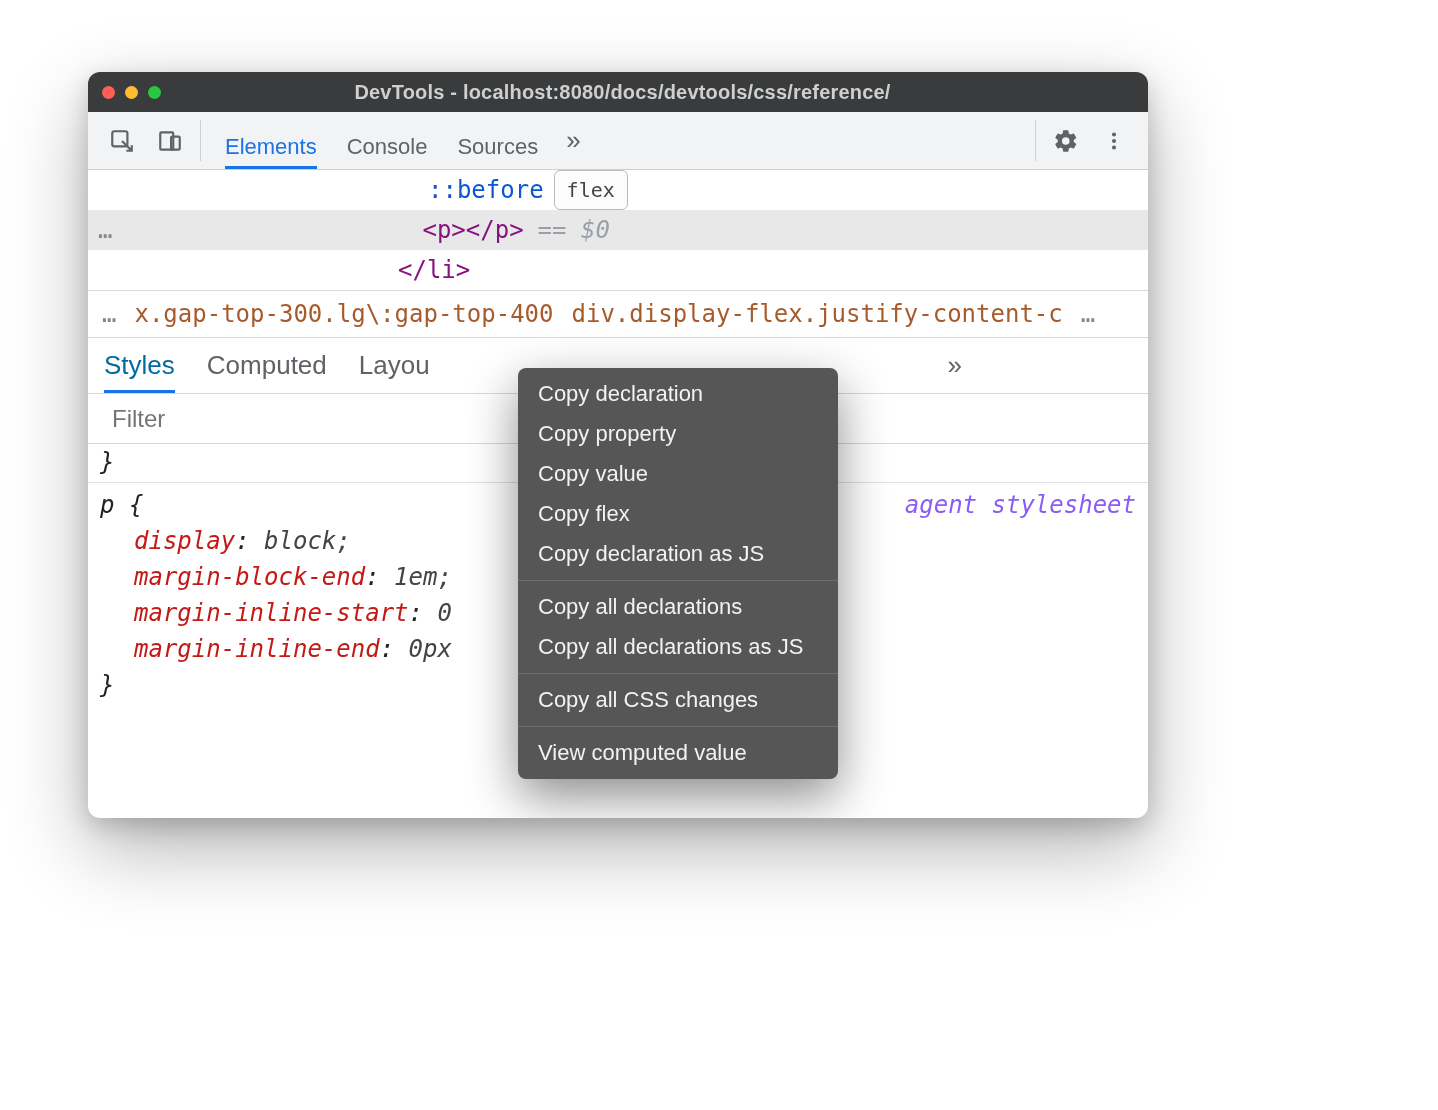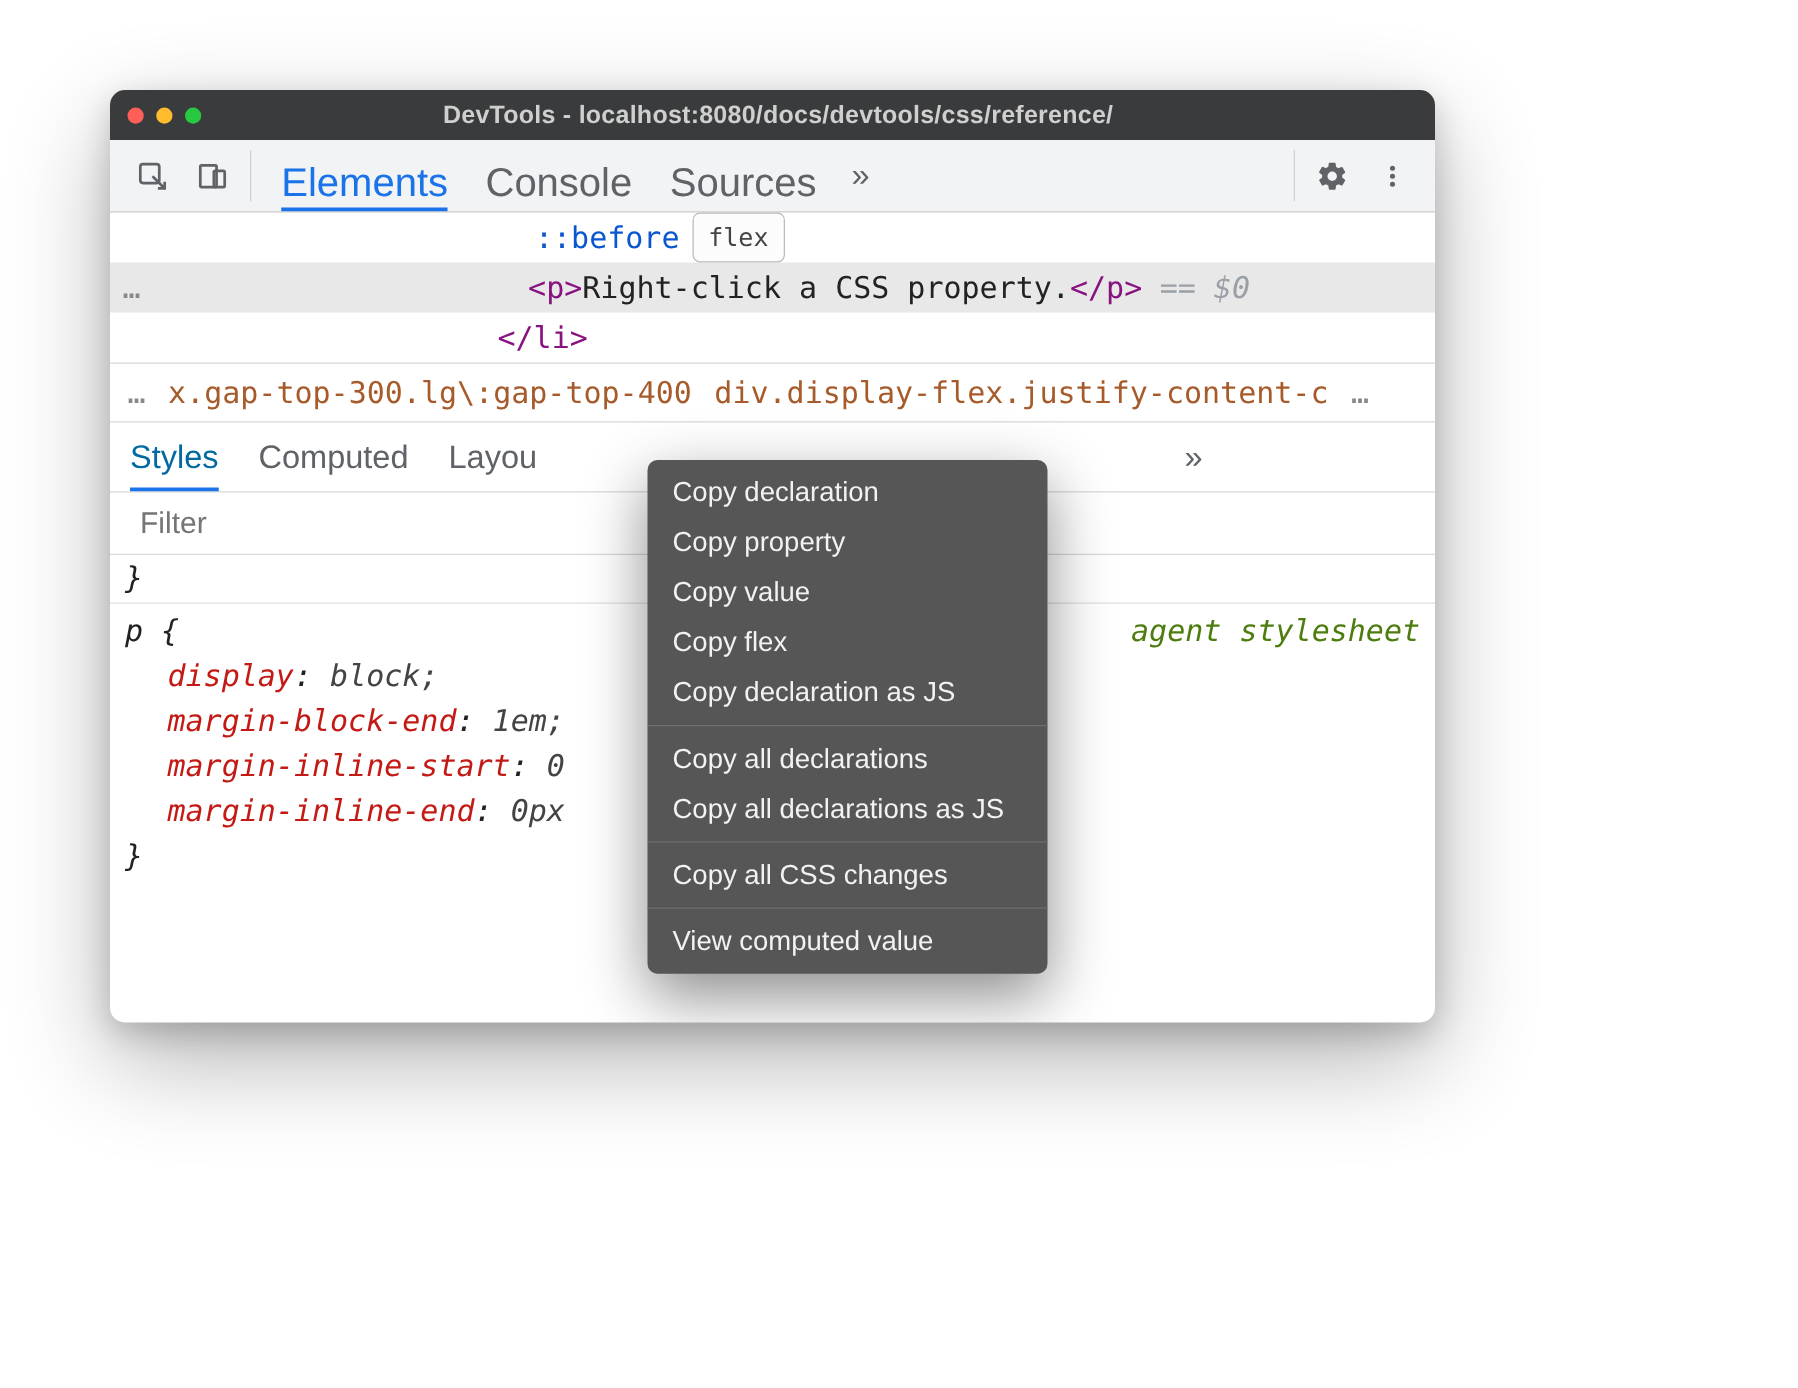--- a/index.html
+++ b/index.html
@@ -53,21 +53,21 @@
     gap: 0;
     flex: none;
   }
   .toolbar .icon-btn {
     width: 48px; display:flex; align-items:center; justify-content:center;
     color:#5f6368;
   }
   .vsep { width:1px; background:#d0d0d0; margin: 8px 6px; }
   .tabs { display:flex; align-items:stretch; gap:30px; padding:0 18px; }
   .tab {
-    display:flex; align-items:center; font-size:32px; color:#5f6368;
+    display:flex; align-items:center; font-size:22px; color:#5f6368;
     border-bottom:3px solid transparent; padding-top:15px;
   }
   .tab.active { color:#1a73e8; border-bottom-color:#1a73e8; font-weight:500; }
   .toolbar .spacer { flex:1; }
   .chevmore { display:flex; align-items:center; color:#5f6368; font-size:26px; padding:0 10px;}
 
   .dom-area { font-family: Menlo, Consolas, monospace; font-size:24px; line-height:38px; flex:none; }
   .dom-row { display:flex; align-items:center; height:40px; padding-left:20px; }
   .dom-row.indent1 { padding-left: 340px; }
   .dom-row.indent2 { padding-left: 310px; }
@@ -113,21 +113,21 @@
   }
   .hov-badge { letter-spacing:1px; }
   .cls-badge { letter-spacing:1px; }
   .ibtn { width:30px; height:30px; display:flex; align-items:center; justify-content:center; color:#5f6368;}
 
   .styles {
     font-family: Menlo, Consolas, monospace; font-size:24px; line-height:36px;
     padding: 0 12px; font-style: italic; color:#222; flex:1;
   }
   .brace { font-style: italic; }
-  .rule-source { float:right; color:#4d7c0f; font-style:italic; font-family: Menlo, Consolas, monospace;}
+  .rule-source { float:right; color:#8b5cf6; font-style:italic; font-family: Menlo, Consolas, monospace;}
   .sel-text { font-style: italic; }
   .prop { color:#c41a16; font-style: italic; }
   .val  { color:#444; font-style: italic; }
   .decl { padding-left: 34px; }
 
   .context-menu {
     position:absolute; top:296px; left:430px;
     width:320px; background:#565656; color:#f2f2f2;
     border-radius:8px; padding:6px 0;
     box-shadow: 0 18px 50px rgba(0,0,0,0.45);
@@ -188,21 +188,20 @@
 
   <div class="dom-area">
     <div class="dom-row indent1">
       <span class="pseudo">::before</span>
       <span class="badge">flex</span>
     </div>
     <div class="dom-row indent1 sel" style="padding-left:0;">
       <span class="ellipsis-left" style="padding:0 10px;">…</span>
       <span style="flex:0 0 300px;"></span>
       <span class="tag">&lt;p&gt;</span>
-      <span class="txt">Right-click a CSS property.</span>
       <span class="tag">&lt;/p&gt;</span>
       <span class="eq0">== $0</span>
     </div>
     <div class="dom-row indent2">
       <span class="tag">&lt;/li&gt;</span>
     </div>
   </div>
 
   <div class="breadcrumb">
     <span class="dots">…</span>

